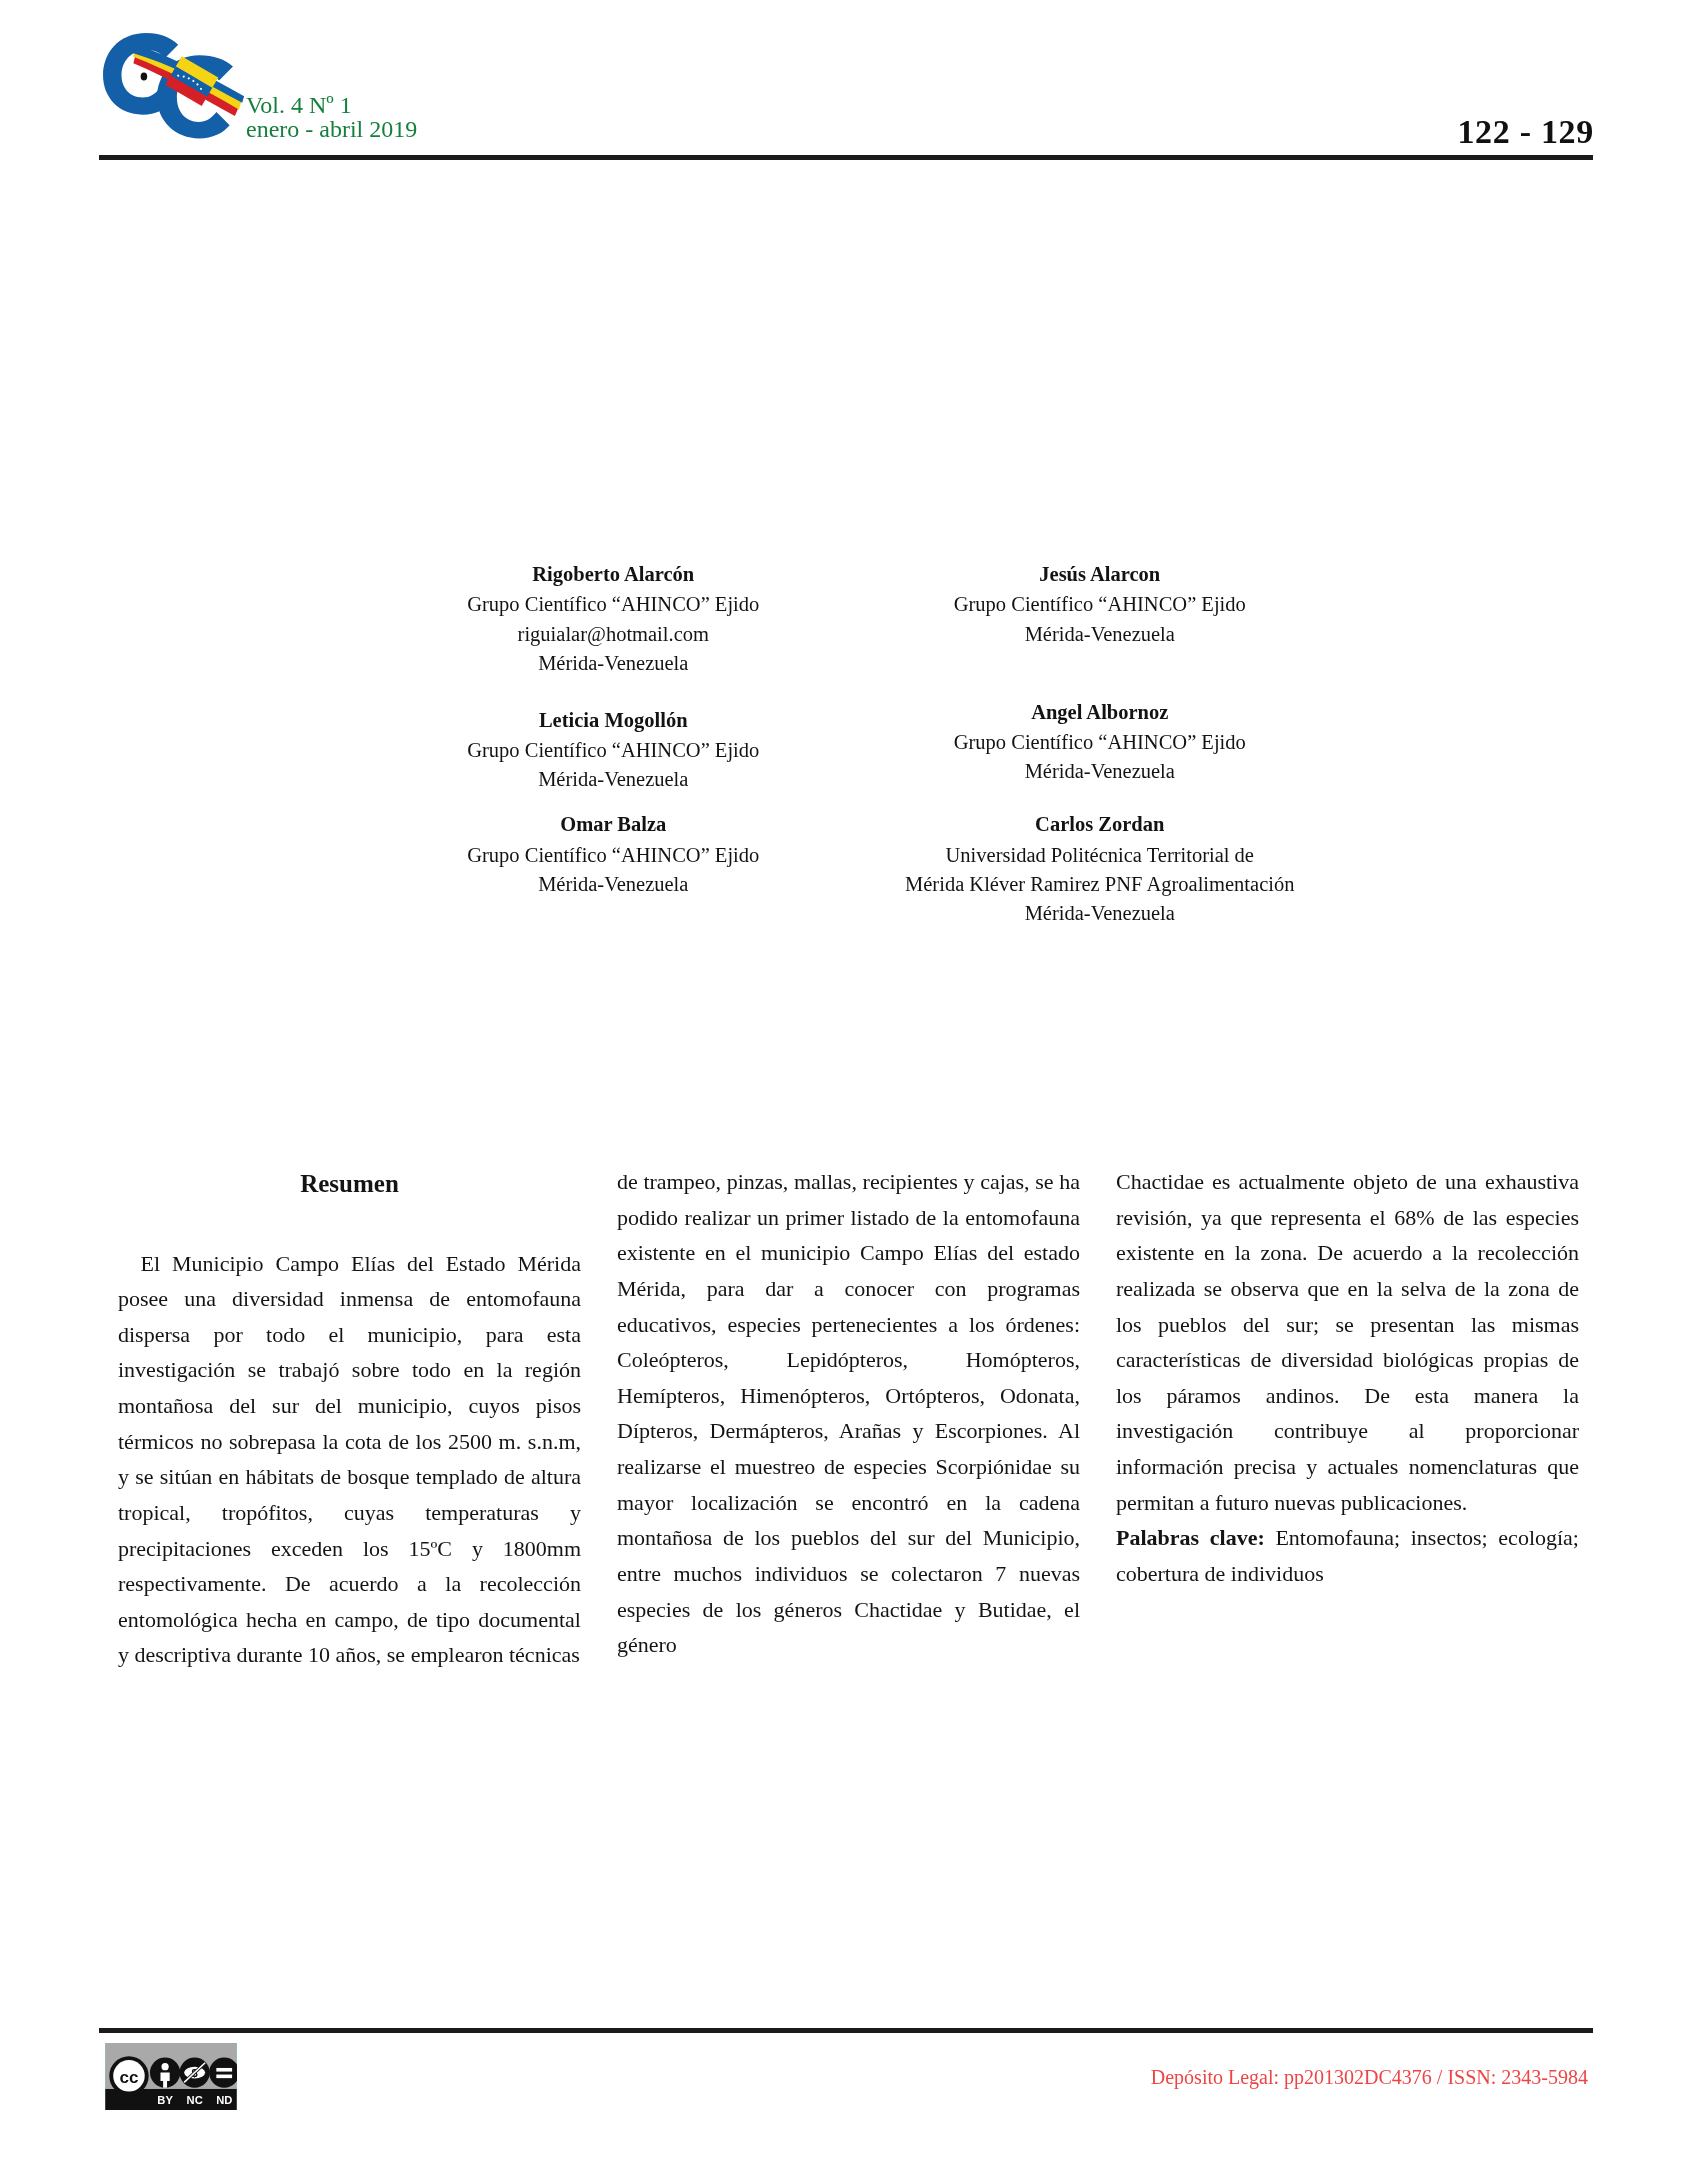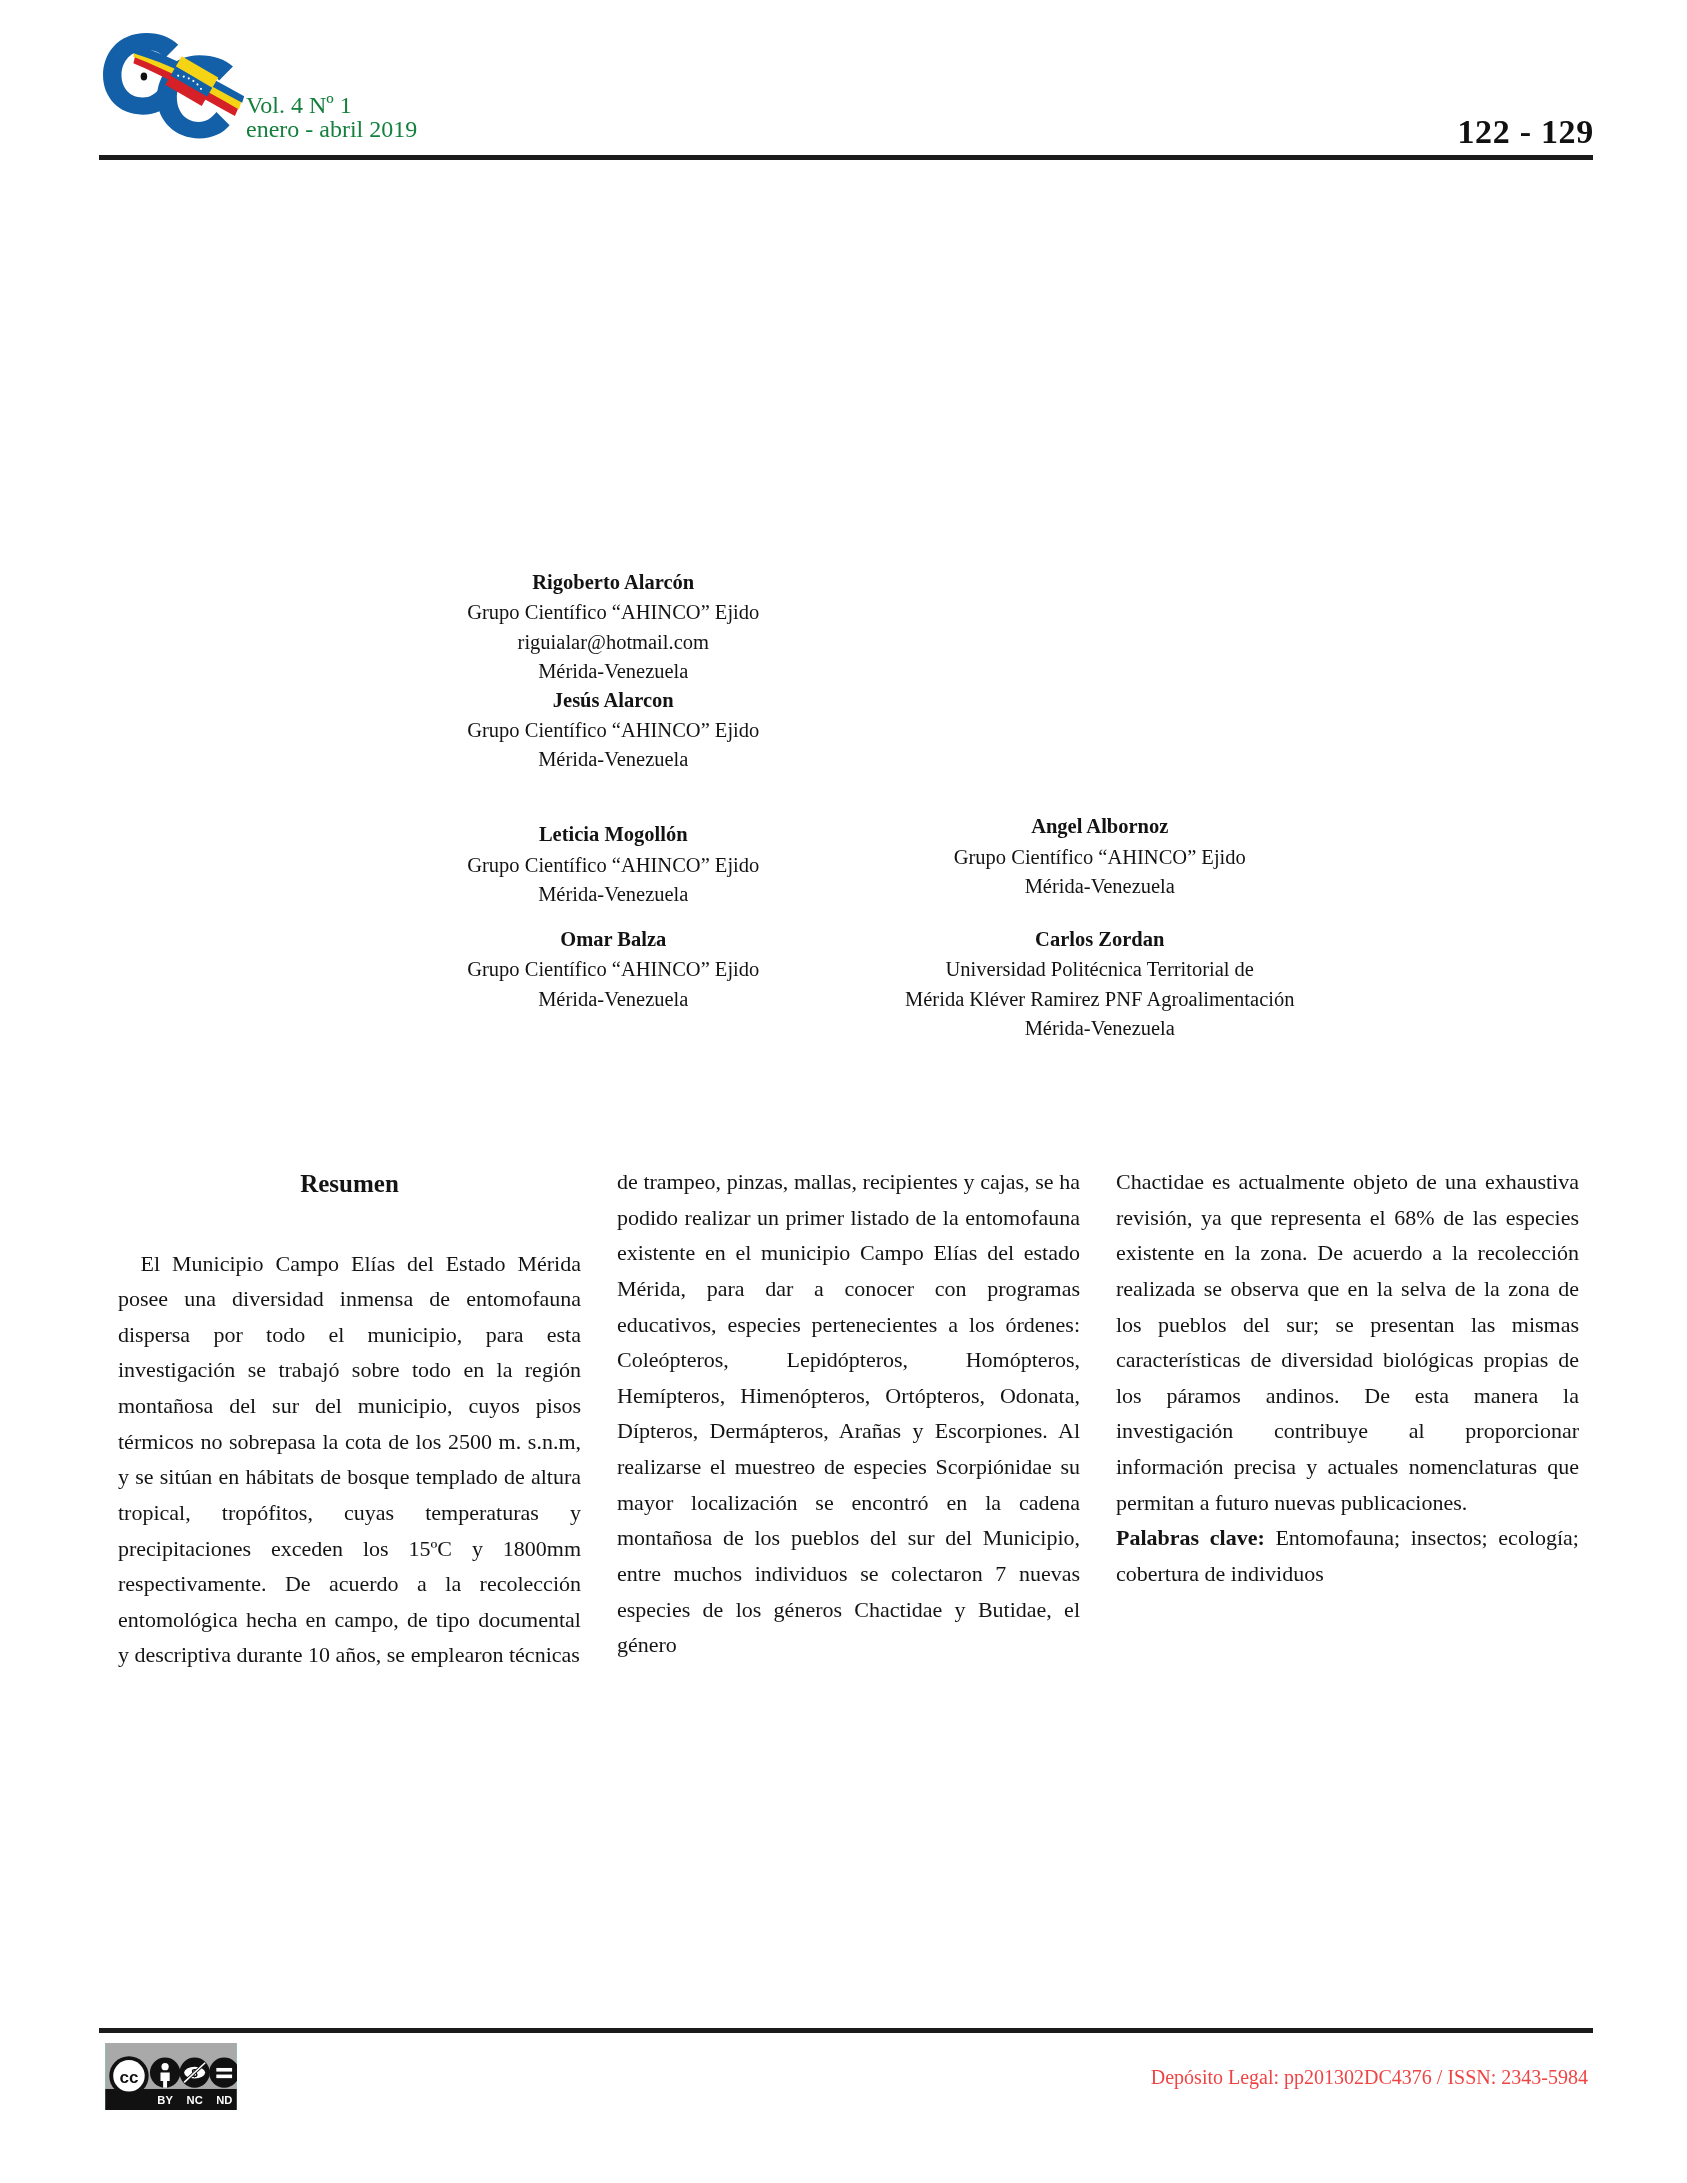--- a/index.html
+++ b/index.html
@@ -96,22 +96,22 @@
     line-height: 1.42;
     color: #131313;
   }
   .author-col .aname {
     display: block;
     font-weight: bold;
     font-size: 20.5px;
     margin-bottom: 1.3px;
   }
   .author-col .aline { display: block; }
-  .row1 { margin-top: 12px; flex-direction: column; }
-  .row2 { margin-top: 46px; align-items: center; }
+  .row1 { margin-top: 4px; }
+  .row2 { margin-top: 28px; align-items: center; }
   .row3 { margin-top: 16px; }
   .nudge-up { position: relative; top: -8px; }
 
   
   .dates {
     position: absolute;
     left: 99px;
     top: 1047px;
     width: 1494px;
     text-align: center;

